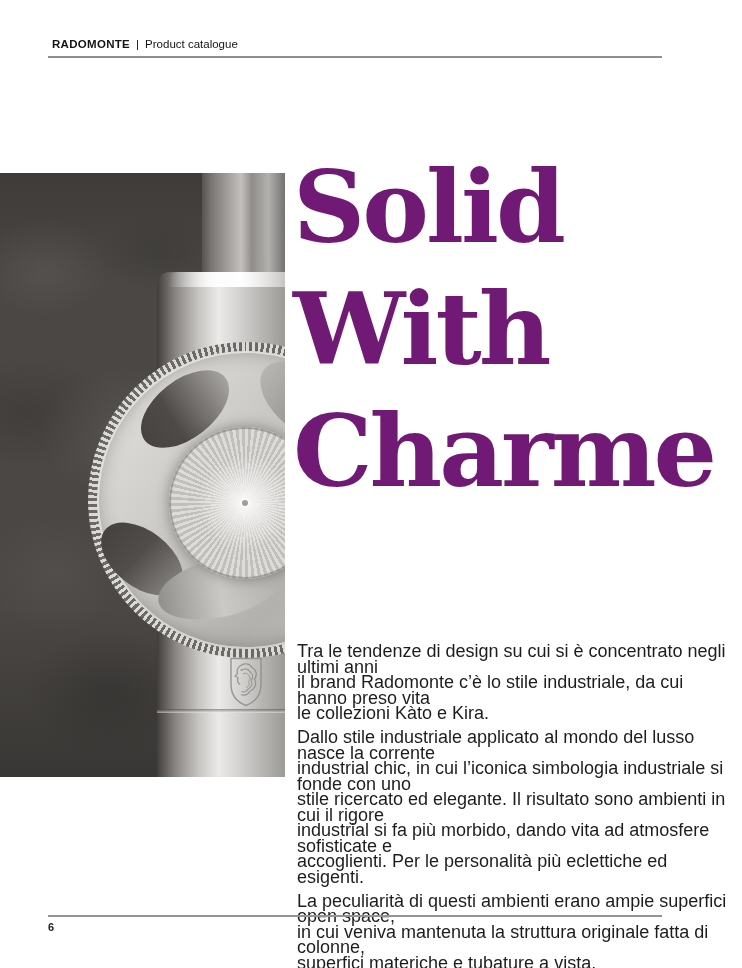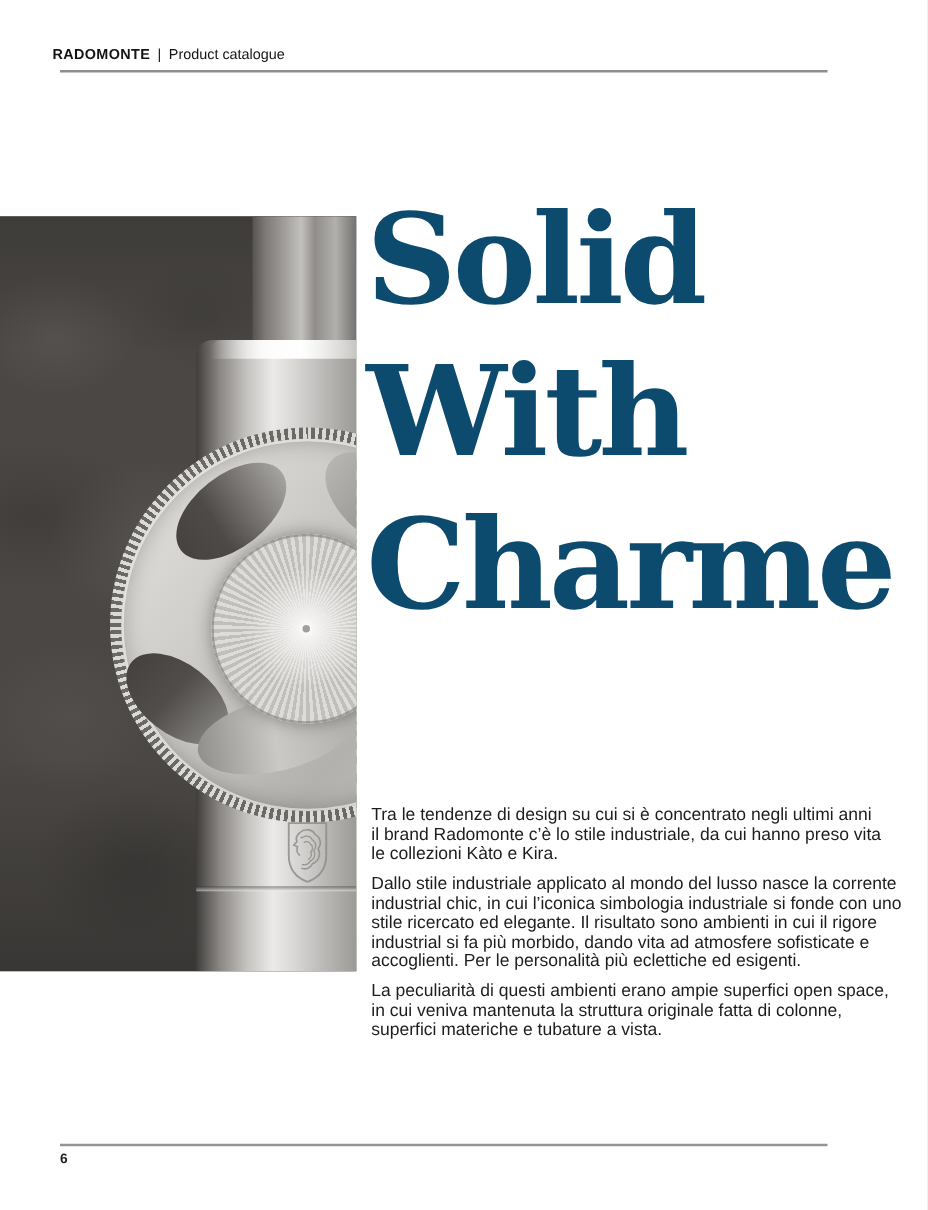--- a/index.html
+++ b/index.html
@@ -1,40 +1,40 @@
 <!DOCTYPE html>
 <html><head>
 <meta charset="utf-8">
 <style>
   html,body{margin:0;padding:0;background:#e8e8e8;}
   .page{
     position:relative;width:742px;height:968px;background:#ffffff;
     font-family:"Liberation Sans",sans-serif;overflow:hidden;margin:0 auto;
   }
   
-  .header{position:absolute;left:42px;top:36px;font-size:11.5px;line-height:16px;color:#141414;white-space:nowrap;}
+  .header{position:absolute;left:52px;top:36px;font-size:11.5px;line-height:16px;color:#141414;white-space:nowrap;}
   .brand{font-weight:700;letter-spacing:.3px;}
   .hdr-divider{font-weight:400;margin:0 6px;}
   .hdr-sub{font-weight:500;}
   .rule{position:absolute;left:48px;width:614px;height:1.5px;background:#8e8e8e;}
   .rule-top{top:56px;}
   .rule-bottom{top:915px;background:#949494;}
   .page-number{position:absolute;left:48px;top:921px;font-size:11px;font-weight:600;color:#222;}
 
   
   .title{
     position:absolute;left:293px;top:146px;margin:0;
     font-family:"DejaVu Serif",serif;font-weight:700;
     font-size:100px;line-height:122px;letter-spacing:-3px;
-    color:#0c4a6e;white-space:pre-line;
+    color:#701a75;white-space:pre-line;
   }
 
   
   .body-copy{position:absolute;left:297px;top:644px;width:440px;color:#1d1d1d;}
-  .body-copy p{margin:0 0 8.5px 0;font-size:14px;line-height:15.5px;white-space:pre-line;}
+  .body-copy p{margin:0 0 8.5px 0;font-size:18px;line-height:15.5px;white-space:pre-line;}
 
   
   .photo{
     position:absolute;left:0;top:173px;width:285px;height:604px;overflow:hidden;
     background:
       linear-gradient(180deg, rgba(40,39,38,.35), rgba(0,0,0,0) 18%, rgba(0,0,0,0) 72%, rgba(36,35,34,.45)),
       radial-gradient(ellipse 90px 70px at 45px 95px,  rgba(100,96,92,.45), rgba(100,96,92,0) 70%),
       radial-gradient(ellipse 120px 95px at 125px 260px, rgba(106,102,98,.38), rgba(106,102,98,0) 70%),
       radial-gradient(ellipse 100px 85px at 55px 400px,  rgba(90,87,84,.45),  rgba(90,87,84,0) 70%),
       radial-gradient(ellipse 120px 90px at 110px 520px, rgba(52,50,48,.55),  rgba(52,50,48,0) 70%),

